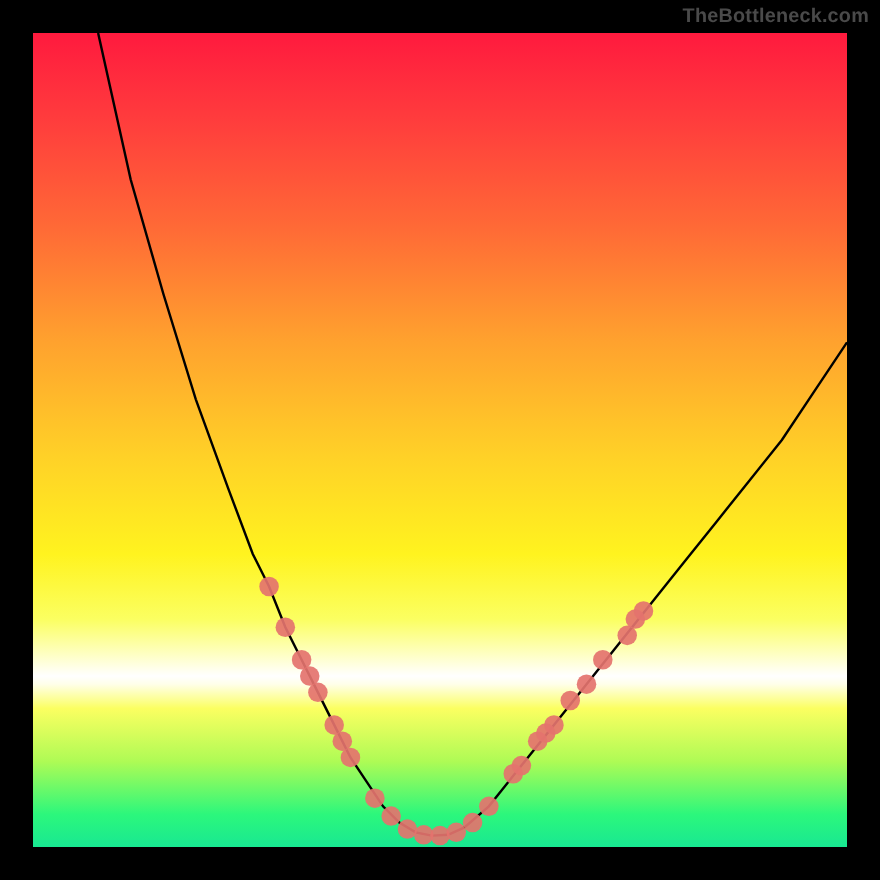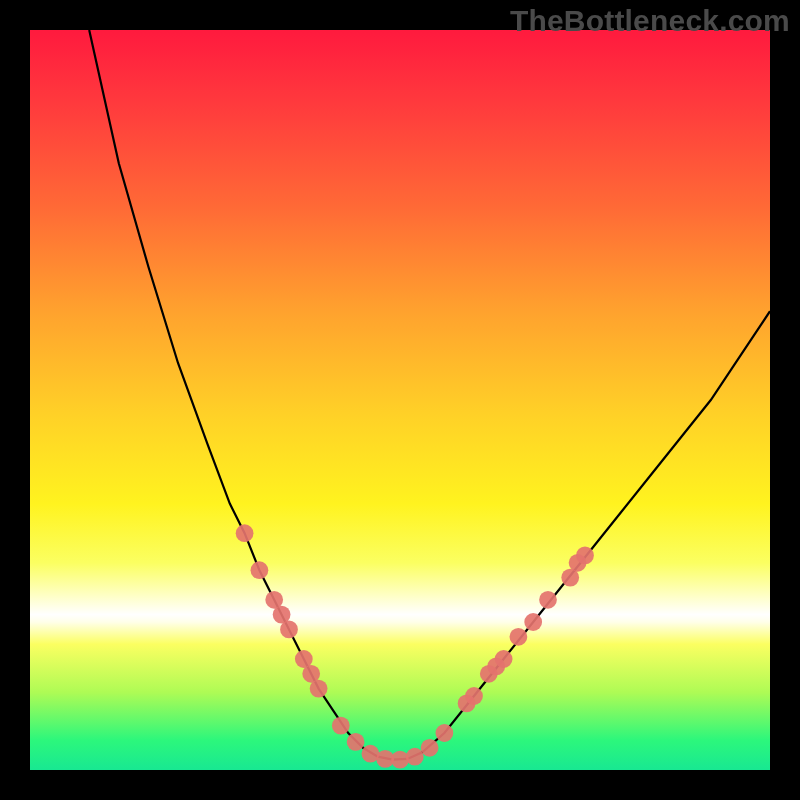--- a/index.html
+++ b/index.html
@@ -15,21 +15,21 @@
     position: relative;
     width: 800px;
     height: 800px;
     background: #000;
   }
   .watermark {
     position: absolute;
     top: 4px;
     right: 10px;
     color: #4a4a4a;
-    font-size: 30px;
+    font-size: 18px;
     font-weight: 600;
     letter-spacing: 0.2px;
     z-index: 50;
   }
   .plot {
     position: absolute;
     left: 30px;
     top: 30px;
     width: 740px;
     height: 740px;

